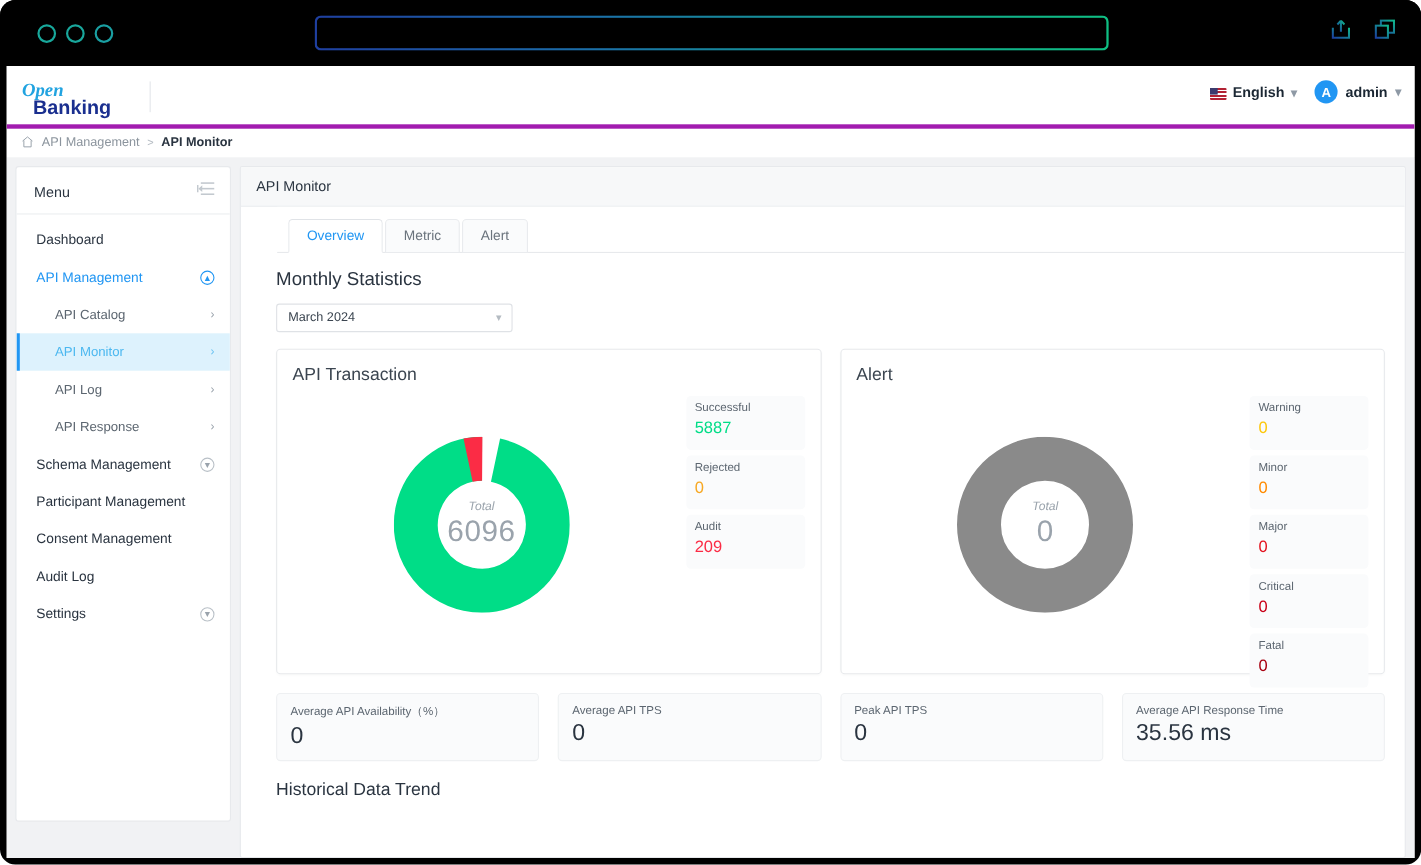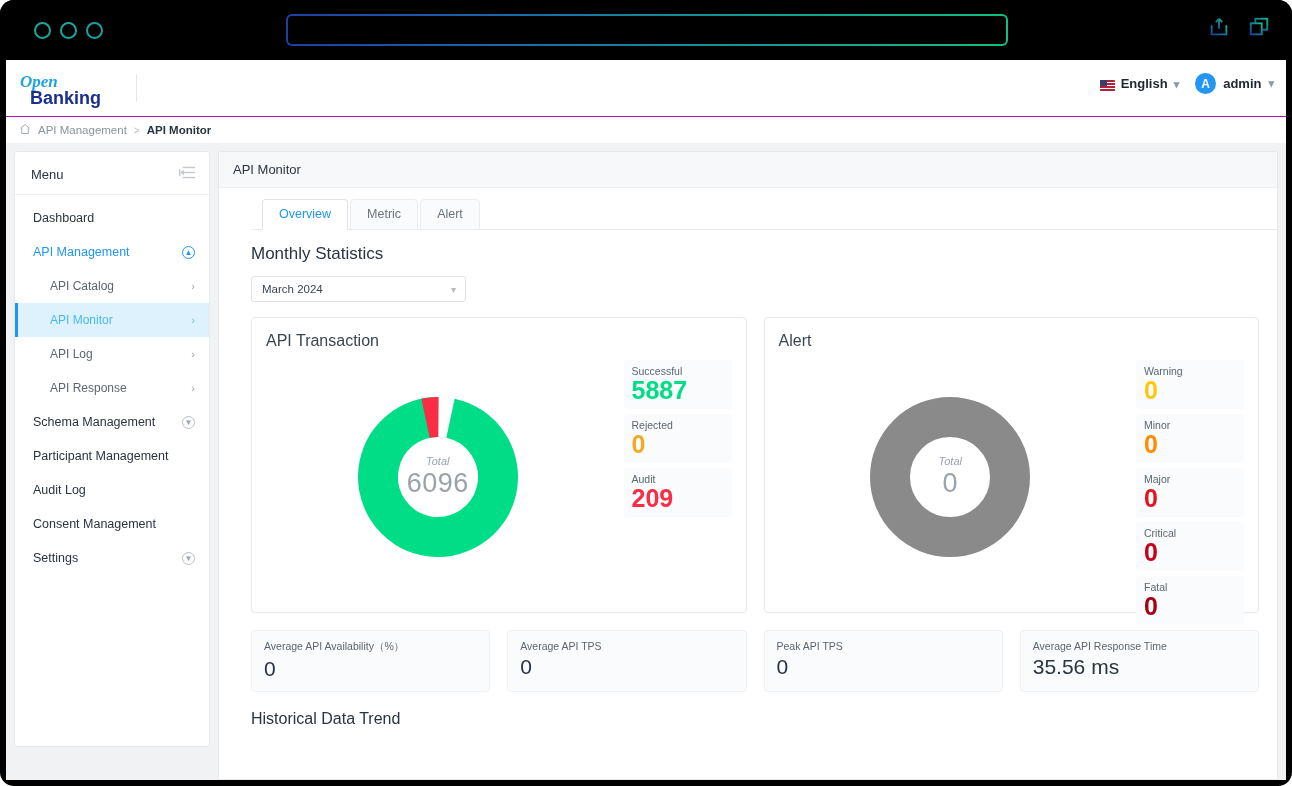--- a/index.html
+++ b/index.html
@@ -58,21 +58,21 @@
     position: absolute; left: 6px; top: 60px;
     width: 1280px; height: 720px;
     background: #ffffff;
     overflow: hidden;
   }
 
   
   .app-header {
     position: relative; height: 57px;
     background: #ffffff;
-    border-bottom: 1px solid #a21caf;
+    border-bottom: 4px solid #a21caf;
   }
   .logo {
     position: absolute; left: 12px; top: 9px;
     width: 105px; height: 42px;
   }
   .logo-divider {
     position: absolute; left: 130px; top: 14px;
     width: 1px; height: 28px; background: #e3e6ea;
   }
   .header-right {
@@ -255,21 +255,21 @@
   .stats {
     width: 122px; flex: 0 0 122px;
     padding: 10px 14px 0 0;
     display: flex; flex-direction: column; gap: 5px;
   }
   .stat {
     background: #fafbfc; border-radius: 4px;
     padding: 5px 8px 6px 8px;
   }
   .stat-label { font-size: 10.5px; color: #5c6670; }
-  .stat-value { font-size: 25px; font-weight: 700; line-height: 26px; }
+  .stat-value { font-size: 15px; font-weight: 400; line-height: 26px; }
 
   
   .kpis { display: flex; gap: 17px; margin-top: 17px; }
   .kpi {
     flex: 1 1 0;
     background: #fafbfc;
     border: 1px solid #eef0f2;
     border-radius: 4px;
     height: 62px;
     padding: 9px 12px 0 12px;
@@ -407,25 +407,25 @@
           <div class="nav-item lv1">
             <span>Schema Management</span>
             <span class="circ">▼</span>
           </div>
 
           <div class="nav-item lv1">
             <span>Participant Management</span>
           </div>
 
           <div class="nav-item lv1">
+            <span>Consent Management</span>
+          </div>
+
+          <div class="nav-item lv1">
             <span>Audit Log</span>
-          </div>
-
-          <div class="nav-item lv1">
-            <span>Consent Management</span>
           </div>
 
           <div class="nav-item lv1">
             <span>Settings</span>
             <span class="circ">▼</span>
           </div>
 
         </div>
       </div>
 

